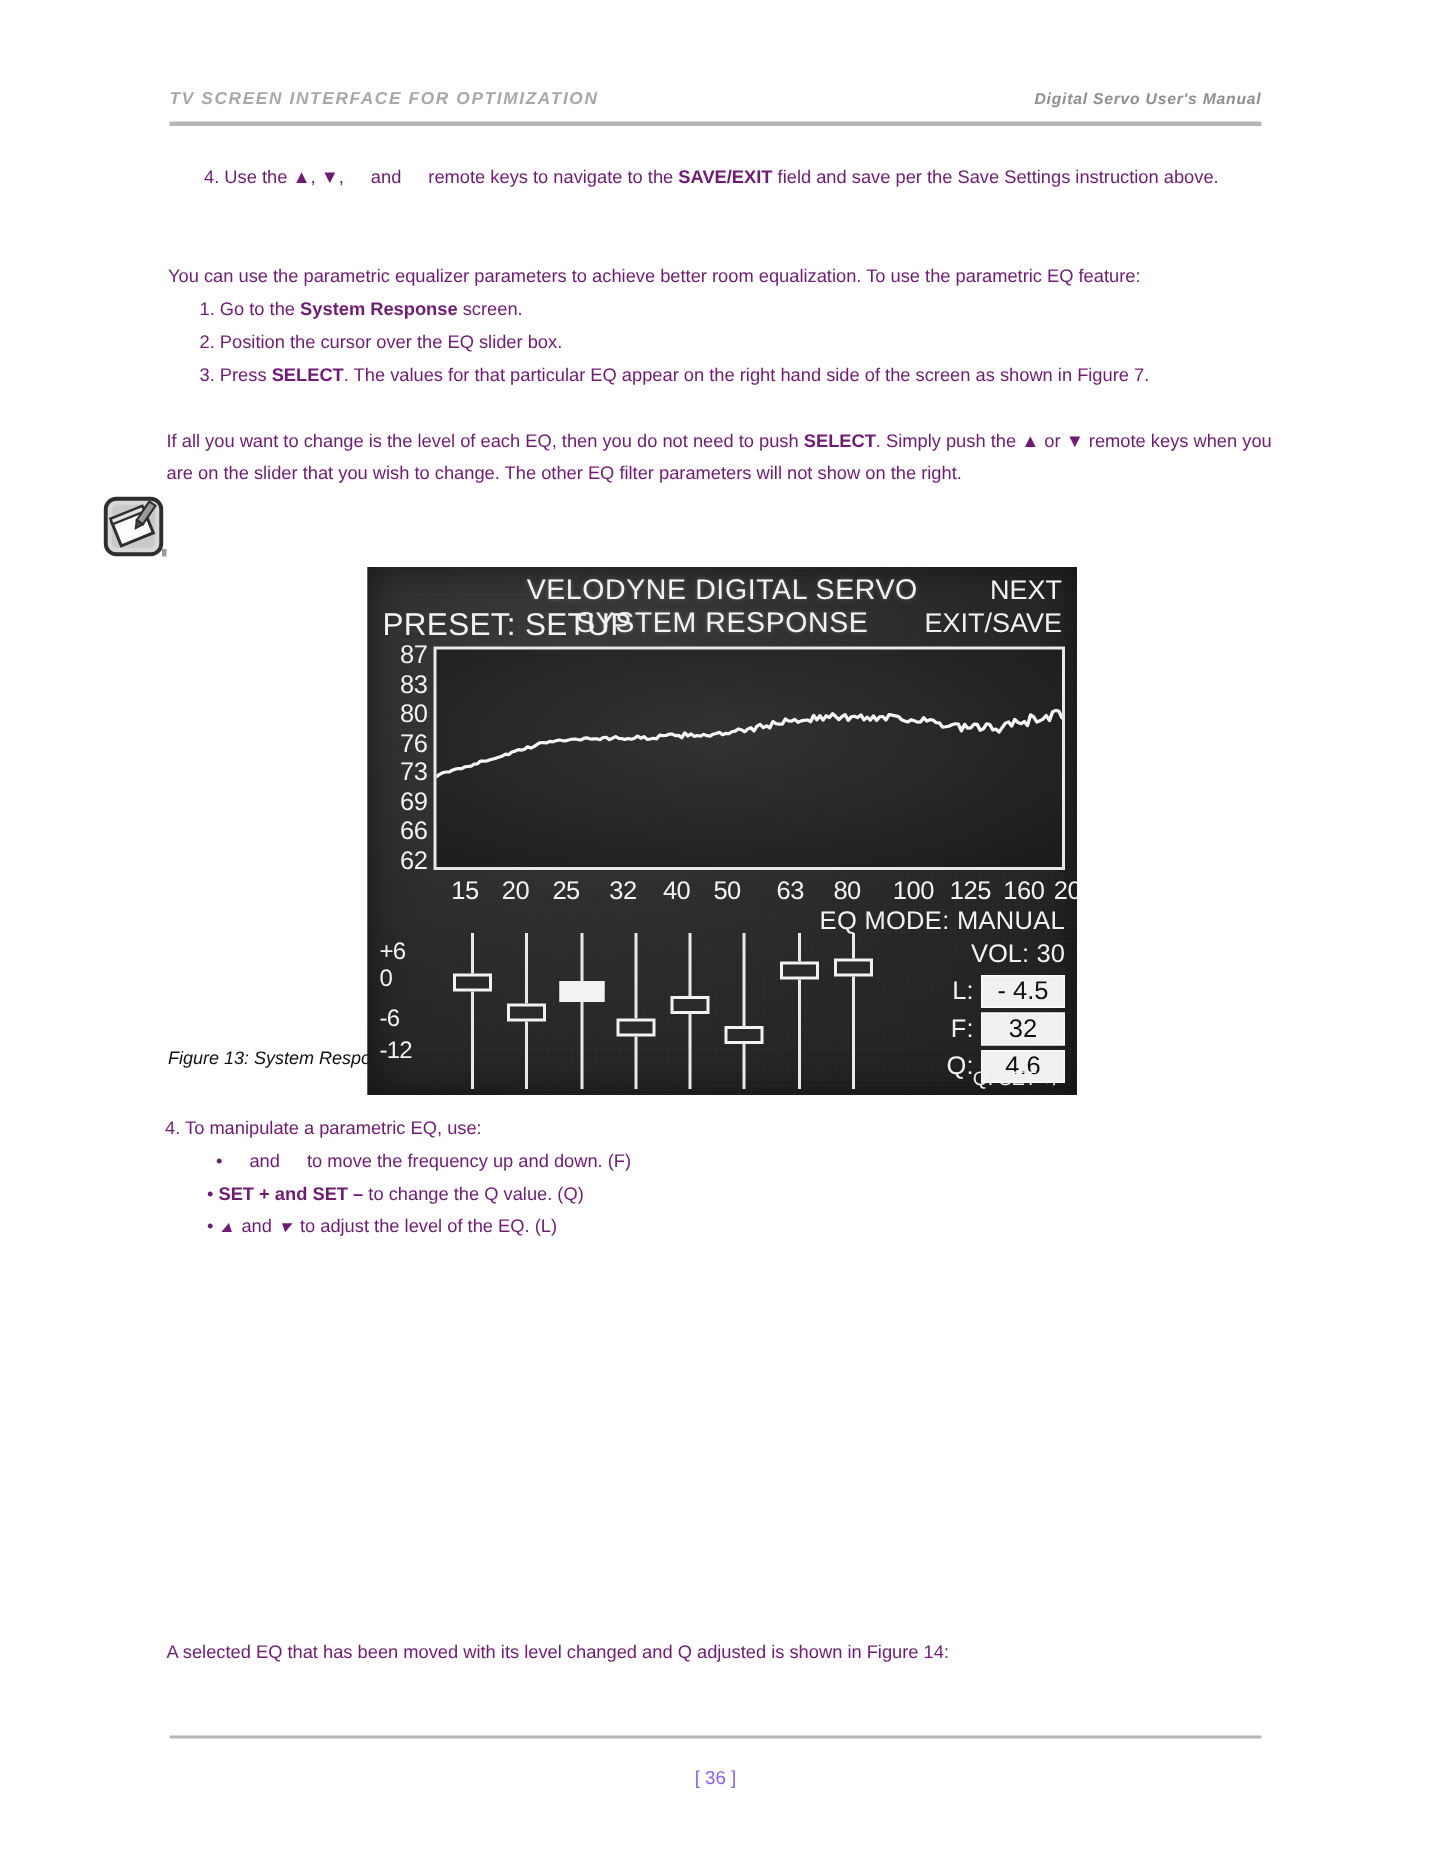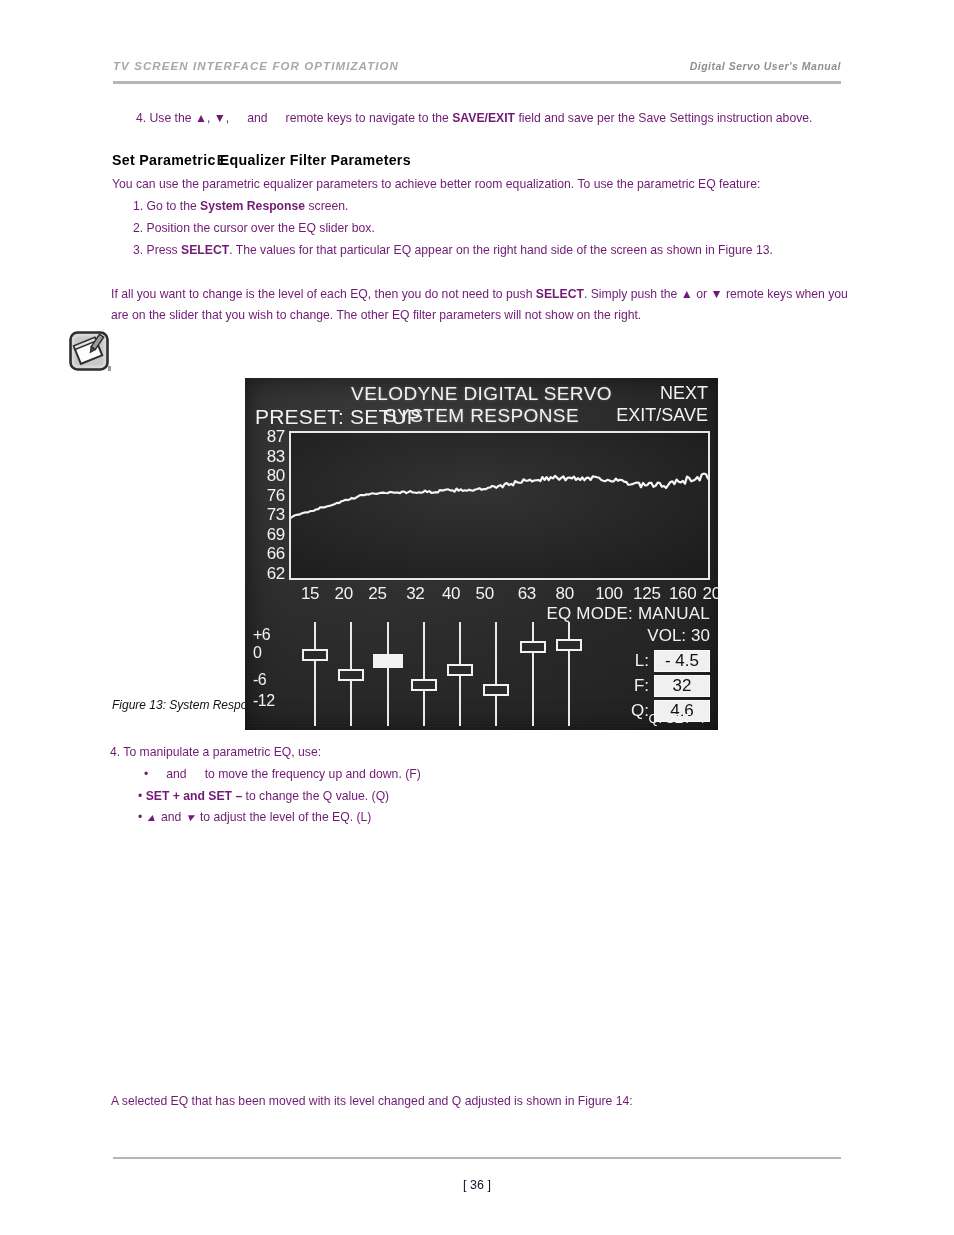--- a/index.html
+++ b/index.html
@@ -366,52 +366,49 @@
     width: 728px;
     height: 2px;
     background: #b6b6b6;
   }
   .pageno {
     position: absolute;
     left: 0; right: 0;
     top: 1178px;
     text-align: center;
     font-size: 12.5px;
-    color: #0f172a;
+    color: #8b5cf6;
   }
 </style>
 </head>
 <body>
 
 <div class="page">
 
   <div class="runhead">
     <div class="runhead-left">TV SCREEN INTERFACE FOR OPTIMIZATION</div>
     <div class="runhead-right">Digital Servo User's Manual</div>
   </div>
   <div class="rule-top"></div>
 
   <div class="txt step-1">
     <span>4. Use the ▲, ▼,</span><span class="gap"></span><span>and</span><span class="gap"></span><span>remote keys to navigate to the </span><b>SAVE/EXIT</b><span> field and save per the Save Settings instruction above.</span>
   </div>
 
-  <div class="h2">
-    <span>Set Parametric </span><span class="smudge" data-ghost="E">E</span><span>qualiz</span><span class="smudge" data-ghost="">er Filter Parameters</span>
-  </div>
 
   <div class="txt p-intro">You can use the parametric equalizer parameters to achieve better room equalization. To use the parametric EQ feature:</div>
 
   <div class="txt li-1">
     <span>1. Go to the </span><b>System Response</b><span> screen.</span>
   </div>
   <div class="txt li-2">
     <span>2. Position the cursor over the EQ slider box.</span>
   </div>
   <div class="txt li-3">
-    <span>3. Press </span><b>SELECT</b><span>. The values for that particular EQ appear on the right hand side of the screen as shown in Figure 13.</span>
+    <span>3. Press </span><b>SELECT</b><span>. The values for that particular EQ appear on the right hand side of the screen as shown in Figure 7.</span>
   </div>
 
   <div class="txt p-note-b">are on the slider that you wish to change. The other EQ filter parameters will not show on the right.</div>
   <div class="txt p-note-a">
     <span>If all you want to change is the level of each EQ, then you do not need to push </span><b>SELECT</b><span>.  Simply push the ▲ or ▼ remote keys when you</span>
   </div>
 
   <div class="note-icon">
     <svg viewBox="0 0 44 44" width="44" height="44" aria-hidden="true">
       <rect x="2.5" y="2.5" width="37" height="37" rx="7" ry="7" fill="#d8d8d8" stroke="#2e2e2e" stroke-width="2.6"></rect>

